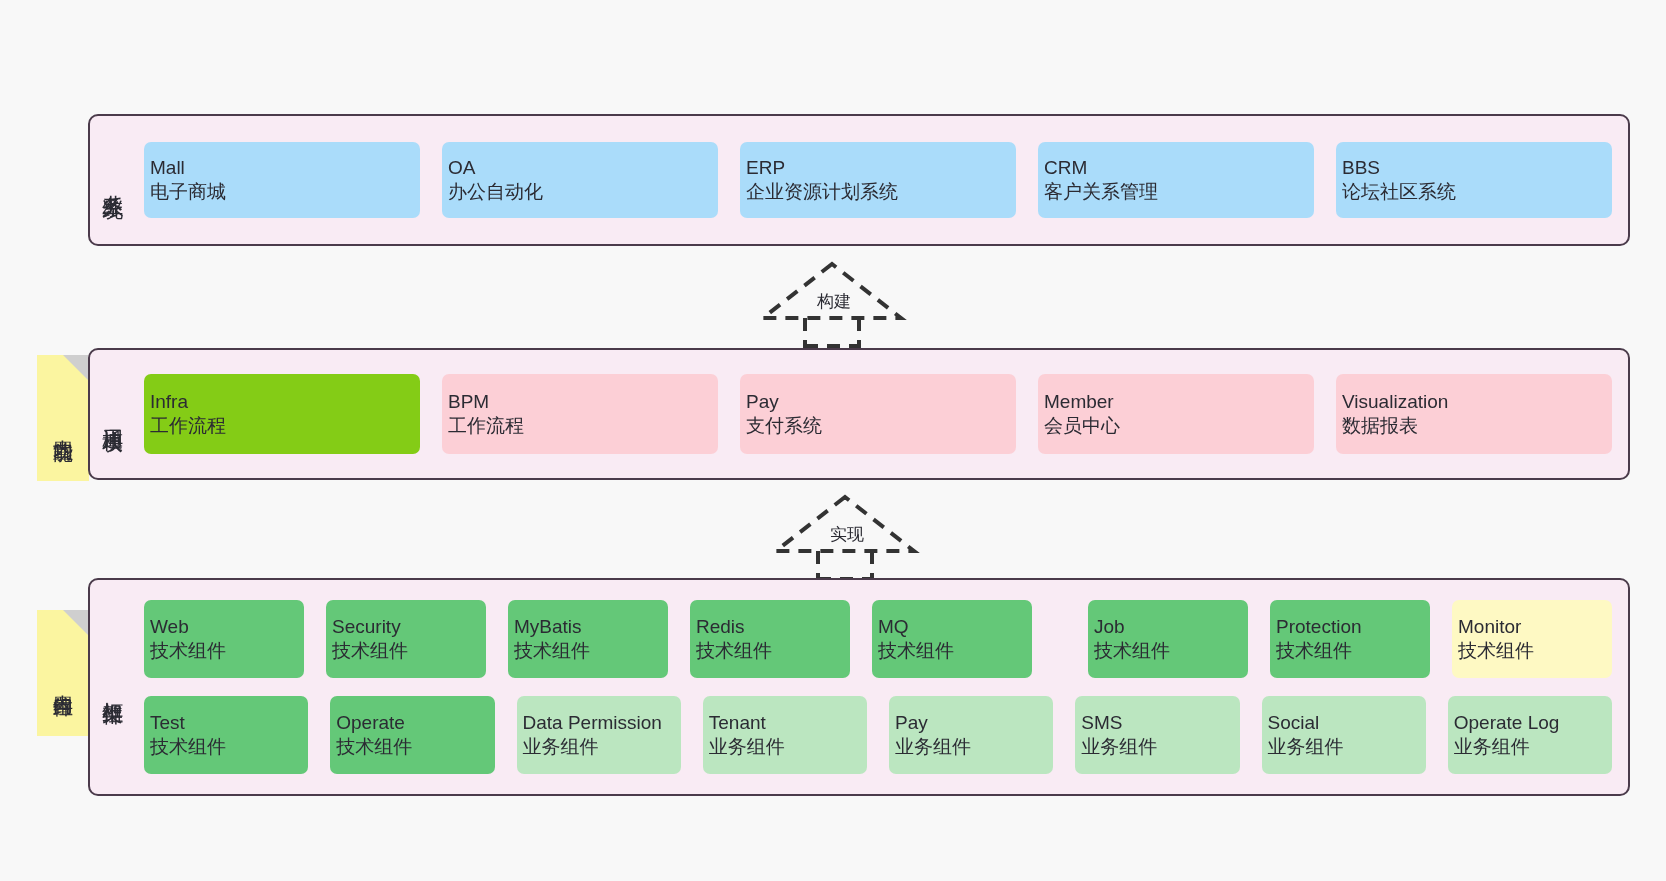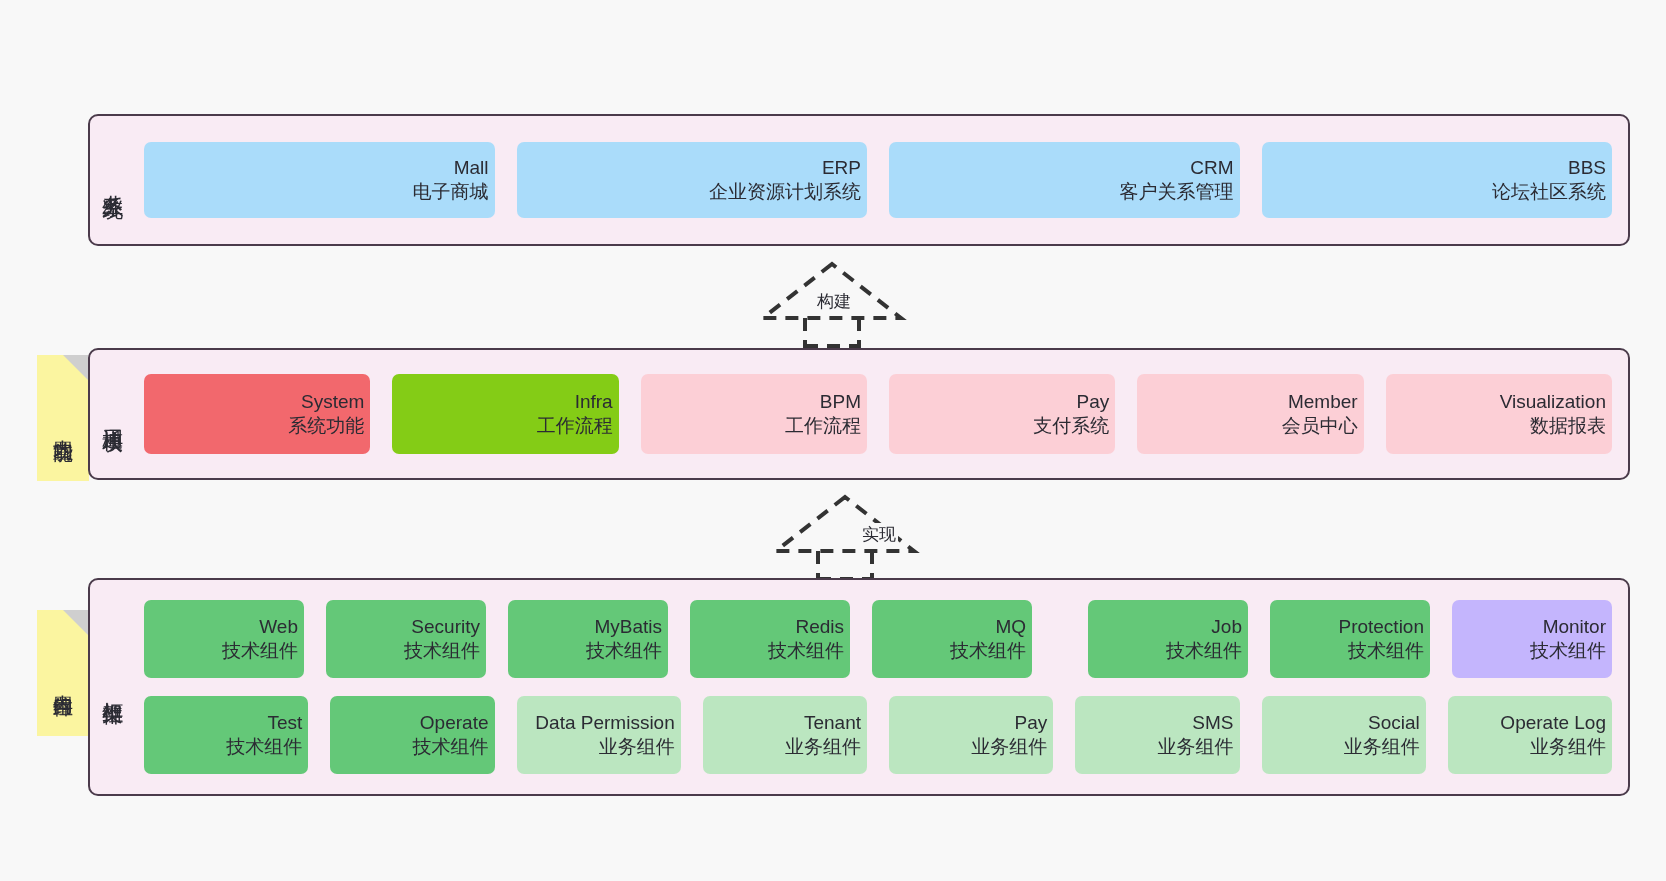--- a/index.html
+++ b/index.html
@@ -48,21 +48,21 @@
   .row{
     display:flex;
     gap:22px;
     align-items:stretch;
   }
   .cell{
     flex:1 1 0;
     border-radius:7px;
     display:flex;
     flex-direction:column;
-    align-items:flex-end;
+    align-items:flex-start;
     justify-content:center;
     text-align:center;
     font-size:19px;
     line-height:1.28;
     box-sizing:border-box;
     padding:4px 6px;
     color:#2b2b33;
   }
   .cell .t1{display:block;}
   .cell .t2{display:block;}
@@ -117,20 +117,24 @@
 
   <div class="layer" id="layer-business" style="left:88px;top:114px;width:1542px;height:132px;">
     <div class="layer-title">业务系统</div>
     <div class="layer-body">
       <div class="row">
         <div class="cell" style="background:#aadcfa;">
           <span class="t1">Mall</span>
           <span class="t2">电子商城</span>
         </div>
         <div class="cell" style="background:#aadcfa;">
+          <span class="t1">OA</span>
+          <span class="t2">办公自动化</span>
+        </div>
+        <div class="cell" style="background:#aadcfa;">
           <span class="t1">ERP</span>
           <span class="t2">企业资源计划系统</span>
         </div>
         <div class="cell" style="background:#aadcfa;">
           <span class="t1">CRM</span>
           <span class="t2">客户关系管理</span>
         </div>
         <div class="cell" style="background:#aadcfa;">
           <span class="t1">BBS</span>
           <span class="t2">论坛社区系统</span>
@@ -149,24 +153,20 @@
 
   <div class="note" style="left:37px;top:355px;width:52px;height:126px;">
     <span class="fold"></span>
     <span>内置功能</span>
   </div>
 
   <div class="layer" id="layer-modules" style="left:88px;top:348px;width:1542px;height:132px;">
     <div class="layer-title">通用模块</div>
     <div class="layer-body">
       <div class="row">
-        <div class="cell" style="background:#f2686d;">
-          <span class="t1">System</span>
-          <span class="t2">系统功能</span>
-        </div>
         <div class="cell" style="background:#84cc16;">
           <span class="t1">Infra</span>
           <span class="t2">工作流程</span>
         </div>
         <div class="cell" style="background:#fccfd6;">
           <span class="t1">BPM</span>
           <span class="t2">工作流程</span>
         </div>
         <div class="cell" style="background:#fccfd6;">
           <span class="t1">Pay</span>
@@ -183,21 +183,21 @@
       </div>
     </div>
   </div>
 
   <div class="uml-arrow" style="left:770px;top:491px;width:150px;height:90px;">
     <svg width="150" height="90" viewBox="0 0 150 90">
       <path d="M75 6 L6 60 L144 60 Z" fill="none" stroke="#333" stroke-width="4" stroke-dasharray="13,9" stroke-linecap="butt"></path>
       <path d="M48 60 L48 90 M102 60 L102 90 M48 88 L102 88" fill="none" stroke="#333" stroke-width="4" stroke-dasharray="13,9"></path>
     </svg>
   </div>
-  <div class="uml-label" style="left:828px;top:523px;margin-left:32px;">实现</div>
+  <div class="uml-label" style="left:828px;top:523px;">实现</div>
 
   <div class="note" style="left:37px;top:610px;width:52px;height:126px;">
     <span class="fold"></span>
     <span>内置组件</span>
   </div>
 
   <div class="layer" id="layer-framework" style="left:88px;top:578px;width:1542px;height:218px;">
     <div class="layer-title">框架组件</div>
     <div class="layer-body">
 
@@ -223,21 +223,21 @@
           <span class="t2">技术组件</span>
         </div>
         <div class="cell" style="background:#64c878;margin-left:34px;">
           <span class="t1">Job</span>
           <span class="t2">技术组件</span>
         </div>
         <div class="cell" style="background:#64c878;">
           <span class="t1">Protection</span>
           <span class="t2">技术组件</span>
         </div>
-        <div class="cell" style="background:#c4b5fd;">
+        <div class="cell" style="background:#fef9c3;">
           <span class="t1">Monitor</span>
           <span class="t2">技术组件</span>
         </div>
       </div>
 
       <div class="row">
         <div class="cell" style="background:#64c878;">
           <span class="t1">Test</span>
           <span class="t2">技术组件</span>
         </div>

